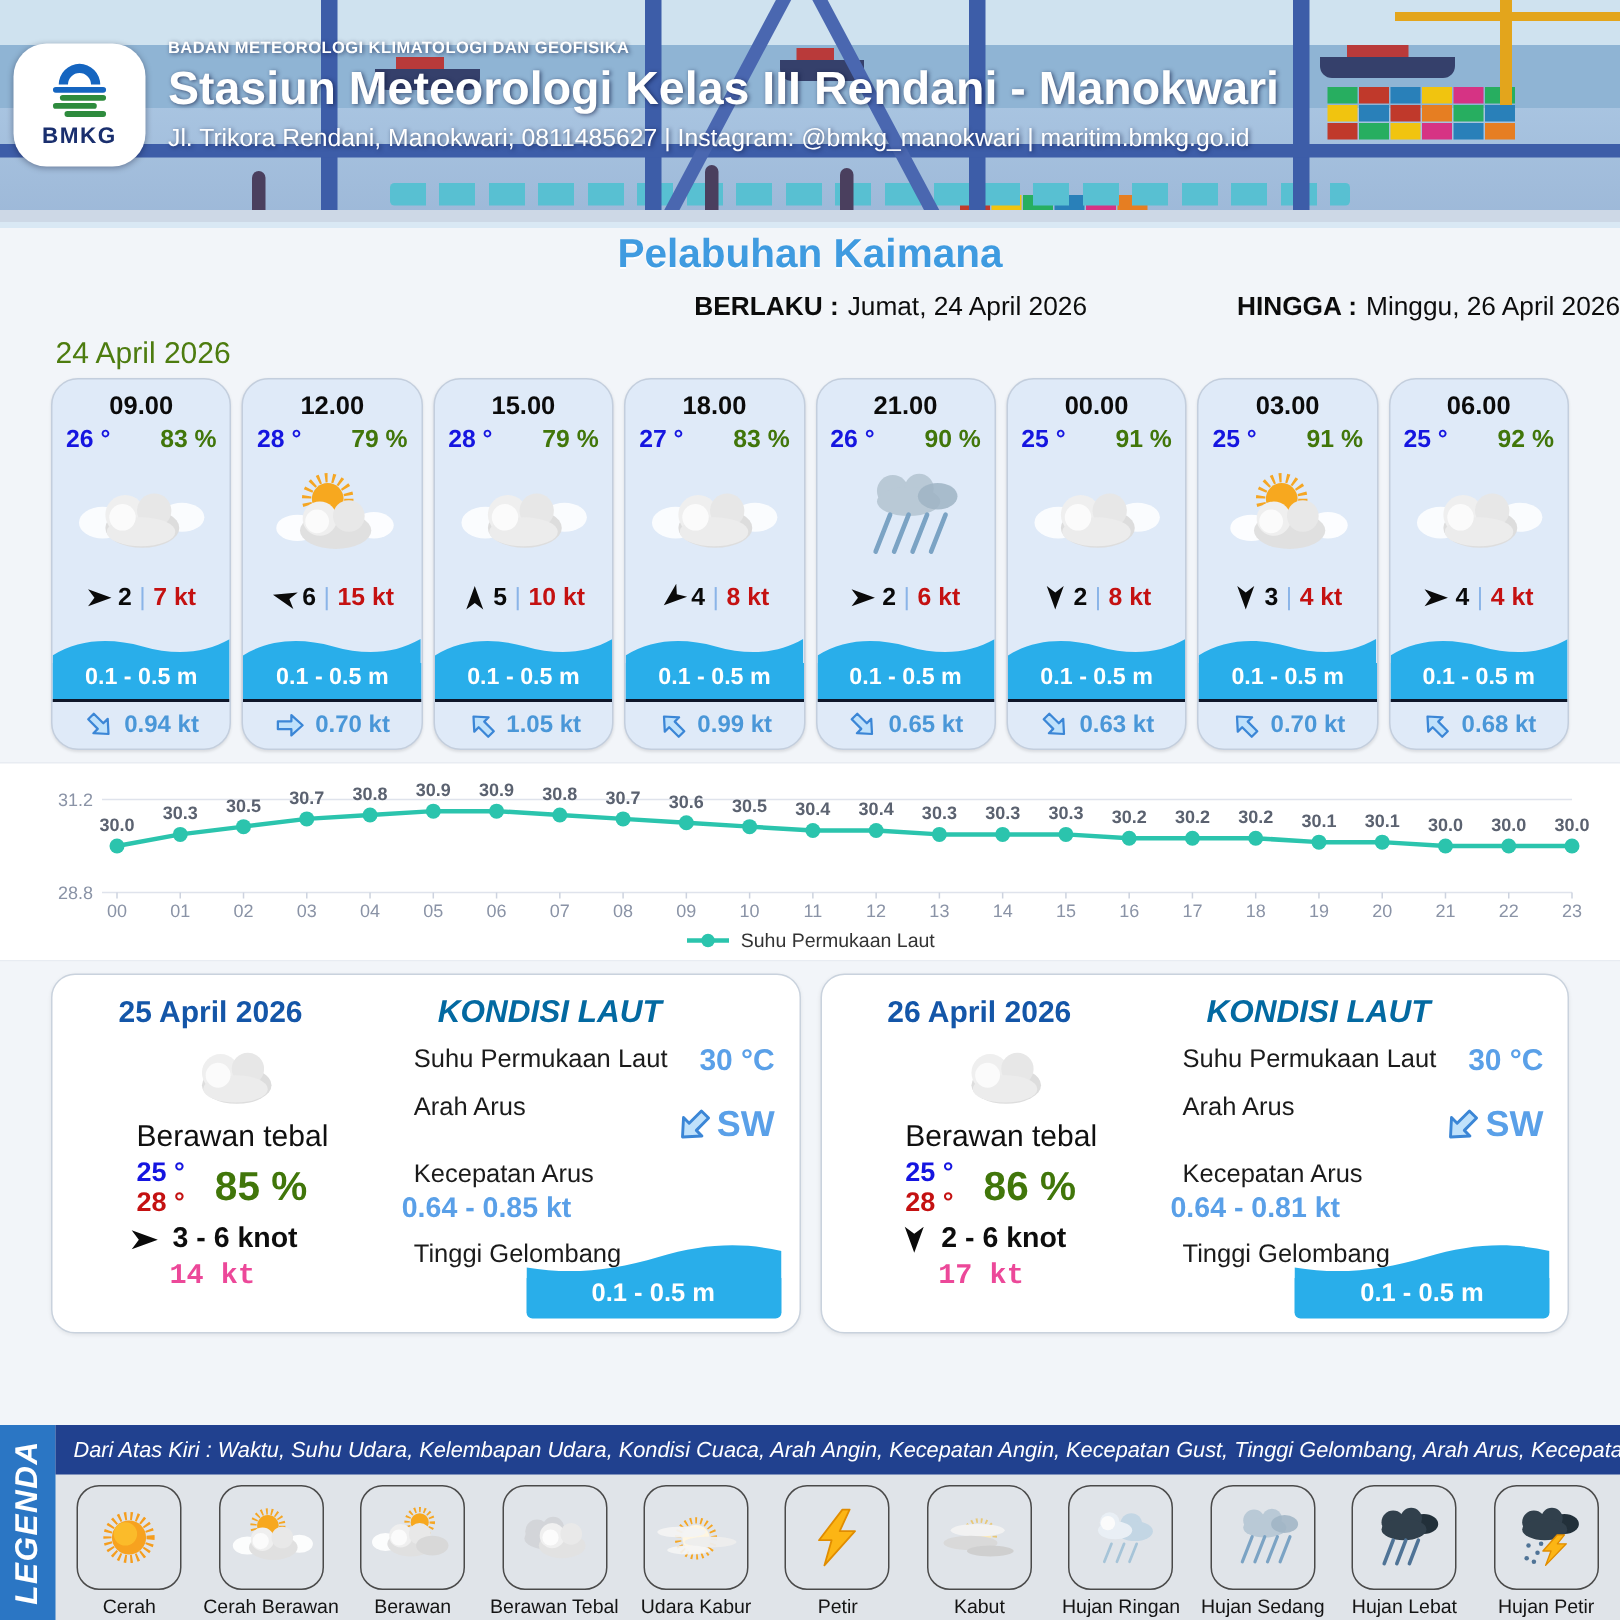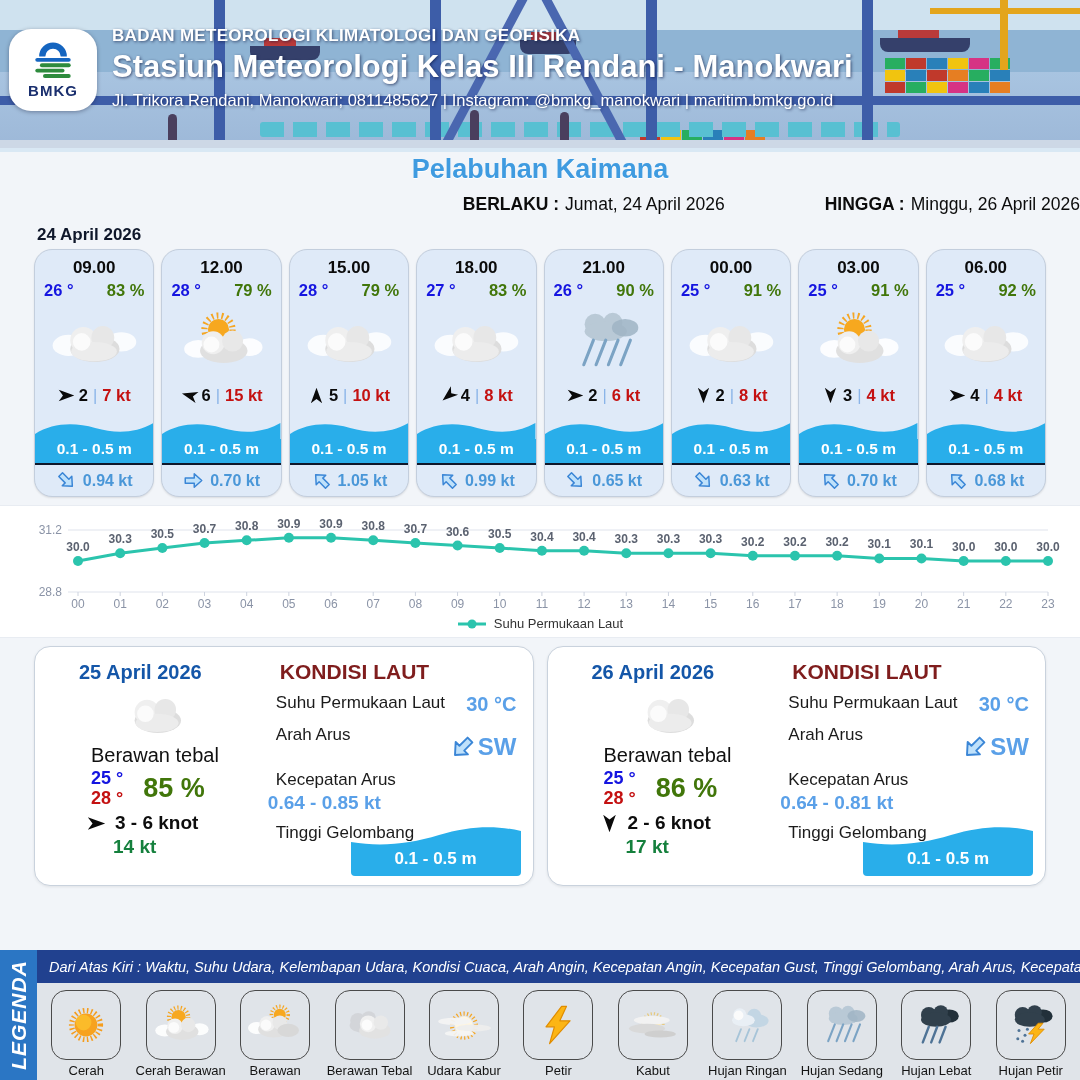--- a/index.html
+++ b/index.html
@@ -21,32 +21,32 @@
   .hbg .containers i { display:block; }
   .hbg .crane-mast { position:absolute; top:0; width:8px; height:70px; background:#e3a51c; }
   .hbg .crane-boom { position:absolute; height:6px; background:#e3a51c; }
   .hbg .seats { position:absolute; height:15px; background:repeating-linear-gradient(90deg,#58c0d2 0 24px, transparent 24px 33px); border-radius:3px; }
   .hbg .floor { position:absolute; left:0; right:0; bottom:0; height:8px; background:#cdd8e6; }
   .hbg .person { position:absolute; bottom:8px; width:9px; height:26px; background:#4a3f5e; border-radius:5px 5px 0 0; }
   .logo-card { position:absolute; left:9px; top:29px; width:88px; height:82px; background:#fff; border-radius:22px; display:flex; flex-direction:column; align-items:center; justify-content:center; box-shadow:0 1px 4px rgba(0,0,30,.35); }
   .logo-card svg { width:56px; height:40px; display:block; }
   .logo-text { font-size:15px; font-weight:bold; color:#1a2f6e; letter-spacing:1px; margin-top:1px; }
   .htext { position:absolute; left:112px; top:26px; color:#fff; text-shadow:1px 1px 3px rgba(10,20,60,.65); }
-  .hline1 { font-size:17px; font-weight:bold; letter-spacing:.3px; }
+  .hline1 { font-size:11px; font-weight:bold; letter-spacing:.3px; }
   .hline2 { font-size:31px; font-weight:bold; margin-top:3px; }
   .hline3 { font-size:16.5px; margin-top:6px; }
 
   
   .title-main { margin-top:16px; text-align:center; font-size:36px; font-weight:800; color:#1e6fbe; letter-spacing:.5px; text-shadow:0 1px 0 #fff, 0 2px 3px rgba(120,150,190,.55); }
   .title-sub { text-align:center; font-size:27px; font-weight:bold; color:#3f9be0; margin-top:2px; text-shadow:0 1px 0 #fff; }
   .validity { display:flex; justify-content:flex-end; gap:100px; margin-top:9px; font-size:17.5px; color:#0c0c0c; }
   .validity b { font-weight:bold; margin-right:6px; }
 
   
-  .date-label { margin:10px 0 4px 37px; font-size:17px; font-weight:bold; color:#0f172a; }
+  .date-label { margin:10px 0 4px 37px; font-size:20px; font-weight:normal; color:#4d7c0f; }
   .cards-row { display:flex; gap:7px; padding:0 34px; }
   .hcard { width:121px; height:248px; background:#dfeaf8; border:1px solid #c3cedd; border-radius:18px; display:flex; flex-direction:column; overflow:hidden; box-shadow:0 1px 2px rgba(0,0,0,.10); }
   .h-time { margin-top:8px; text-align:center; font-size:17px; font-weight:bold; color:#0b0b0b; }
   .h-th { display:flex; justify-content:space-between; padding:3px 9px 0; font-size:16.5px; font-weight:bold; }
   .h-temp { color:#1515e0; } .h-rh { color:#41760a; }
   .h-icon { height:82px; display:flex; align-items:center; justify-content:center; }
   .h-icon svg { width:88px; height:64px; }
   .h-wind { display:flex; align-items:center; justify-content:center; gap:4px; font-size:16.5px; font-weight:bold; height:26px; color:#0a0a0a; }
   .wind-arrow { display:inline-flex; }
   .wind-arrow svg { width:17px; height:17px; display:block; fill:#0a0a0a; }
@@ -72,23 +72,23 @@
   .day-left { width:46%;padding-left:26px; }
   .day-date { margin:14px 0 0 18px; font-size:20px; font-weight:bold; color:#1456a8; }
   .day-icon { margin:0 0 0 46px; width:100px; height:58px; display:block; }
   .day-desc { margin:2px 0 0 30px; font-size:20px; color:#101010; }
   .day-temps { display:flex; align-items:center; gap:20px; margin:1px 0 0 30px; }
   .tcol { line-height:1.12; font-size:18px; font-weight:bold; }
   .tmin { color:#1515e0; } .tmax { color:#c41111; }
   .day-rh { font-size:27px; font-weight:bold; color:#41760a; }
   .day-wind { display:flex; align-items:center; gap:9px; margin:4px 0 0 26px; font-size:19px; font-weight:bold; color:#0d0d0d; }
   .day-wind .wind-arrow svg { width:19px; height:19px; }
-  .day-gust { margin:2px 0 0 52px; font-size:19px; font-weight:bold; color:#15803d; }
+  .day-gust { margin:2px 0 0 52px; font-size:19px; font-weight:bold; color:#ec4899;font-family:Liberation Mono, monospace; }
   .sea { flex:1; position:relative; padding:13px 16px 10px 4px; }
-  .sea-title { font-size:21px; font-weight:bold; color:#7f1d1d; margin-left:12px; }
+  .sea-title { font-size:21px; font-weight:bold; color:#0369a1; margin-left:24px;font-style:italic; }
   .sea-row { display:flex; justify-content:space-between; align-items:flex-start; margin:9px 0 0 8px; }
   .sea-label { font-size:17px; color:#1b1b1b; }
   .sea-val { font-size:20px; font-weight:bold; color:#5aa0e8; }
   .sea-dir { display:flex; align-items:center; gap:2px; margin-top:8px; }
   .sea-dir .cur-arrow svg { width:27px; height:27px; }
   .sea-dir .sea-val { font-size:24px; }
   .sea-val-line { text-align:left; font-size:19px; font-weight:bold; color:#5aa0e8; margin:2px 4px 0 0; }
   .wave-box { position:absolute; right:12px; bottom:9px; width:170px; }
   .wave-box .wave-curve { height:26px; }
   .wave-box .wave-text { font-size:17px; padding:0 0 7px; border-radius:0 0 4px 4px; }

